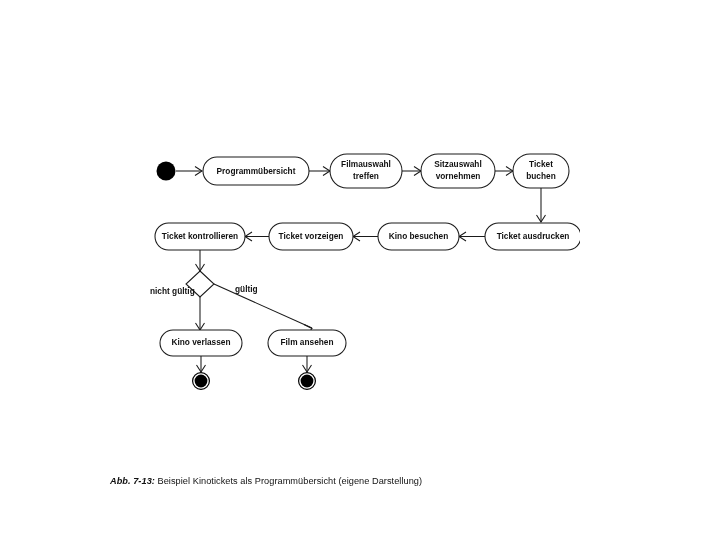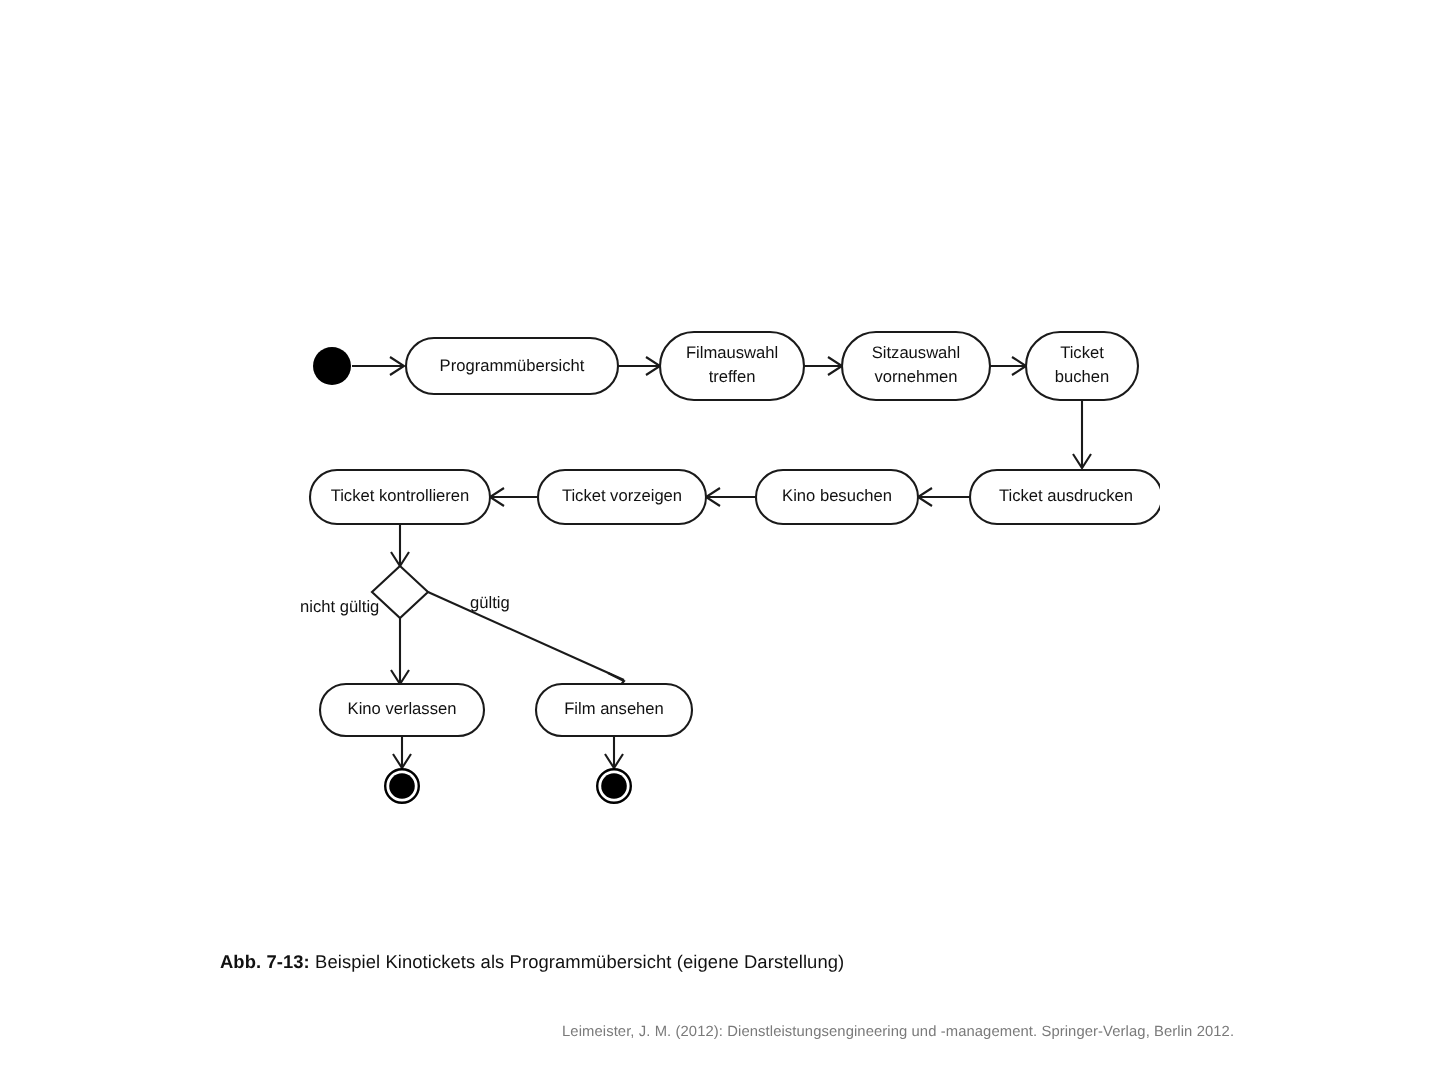--- a/index.html
+++ b/index.html
@@ -17,23 +17,24 @@
   #slide {
     position: absolute;
     left: 0; top: 0;
     width: 720px;
     height: 540px;
     background: #ffffff;
   }
   #diagram-canvas {
     position: absolute;
     left: 140px;
-    top: 156px;
+    top: 144px;
     width: 440px;
     height: 255px;
+    font-weight: bold;
   }
   #diagram-canvas svg {
     display: block;
   }
   .node-label {
     font-family: "Liberation Sans", sans-serif;
     font-size: 8.3px;
     fill: #111111;
     text-anchor: middle;
     dominant-baseline: middle;
@@ -79,20 +80,21 @@
     left: 110px;
     top: 476px;
     width: 540px;
     font-size: 9.2px;
     color: #111111;
     letter-spacing: 0.05px;
     white-space: nowrap;
   }
   #caption-line .cap-strong {
     font-weight: bold;
+    font-style: italic;
   }
   #source-line {
     position: absolute;
     left: 281px;
     top: 511px;
     width: 430px;
     font-size: 7.4px;
     color: #7a7a7a;
     letter-spacing: 0.05px;
     white-space: nowrap;
@@ -242,15 +244,14 @@
       <g>
         <circle class="final-ring" cx="167" cy="237" r="8.4"></circle>
         <circle class="final-core" cx="167" cy="237" r="6.4"></circle>
       </g>
 
     </svg>
   </div>
 
   <div id="caption-line"><span class="cap-strong">Abb. 7-13:</span><span> Beispiel Kinotickets als Programmübersicht (eigene Darstellung)</span></div>
 
-  <div id="source-line">Leimeister, J. M. (2012): Dienstleistungsengineering und -management. Springer-Verlag, Berlin 2012.</div>
 
 </div>
 
 </body></html>

